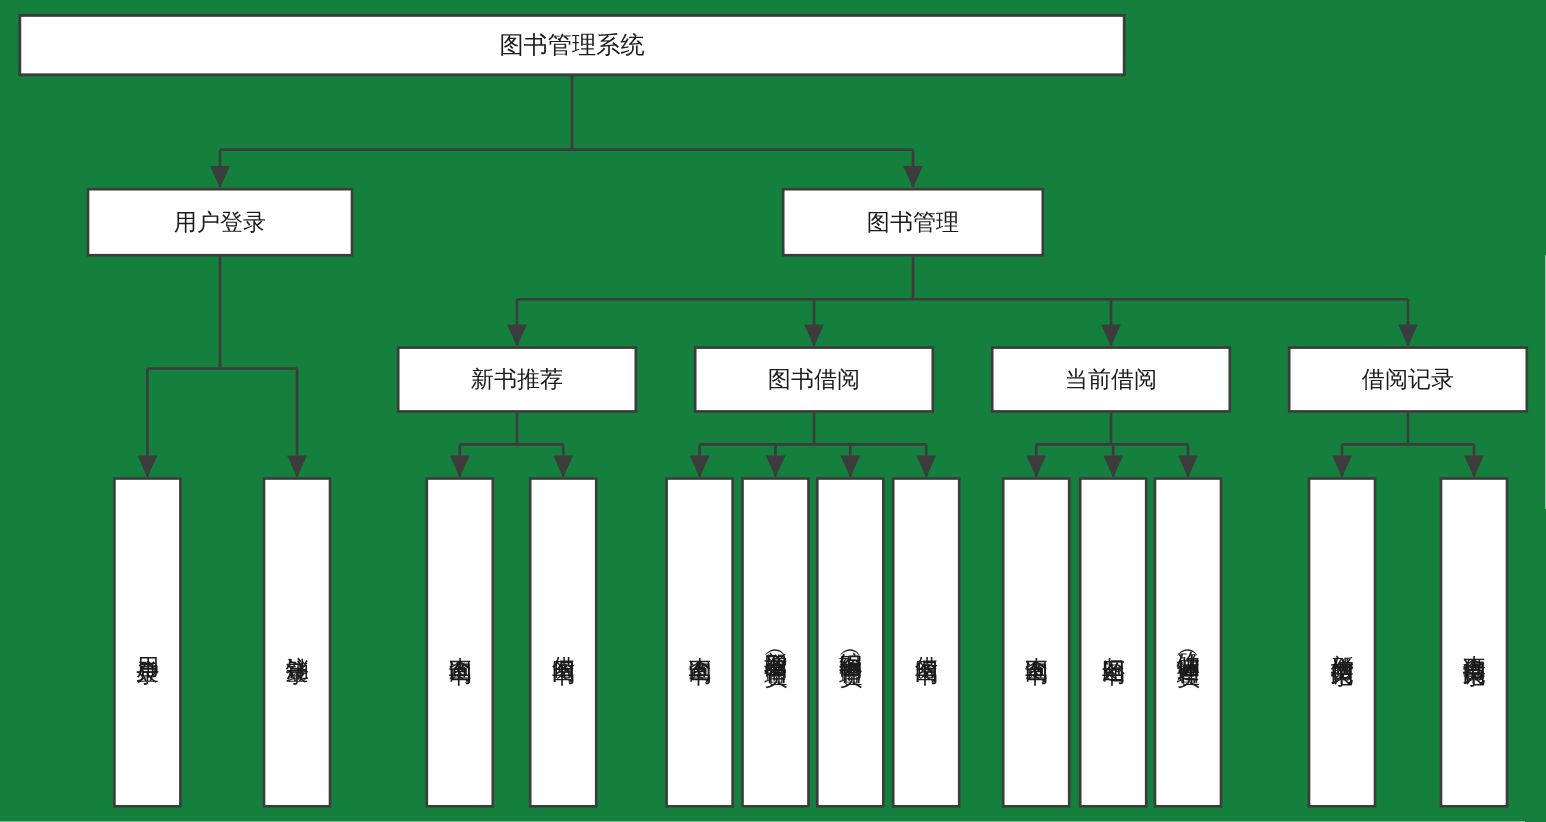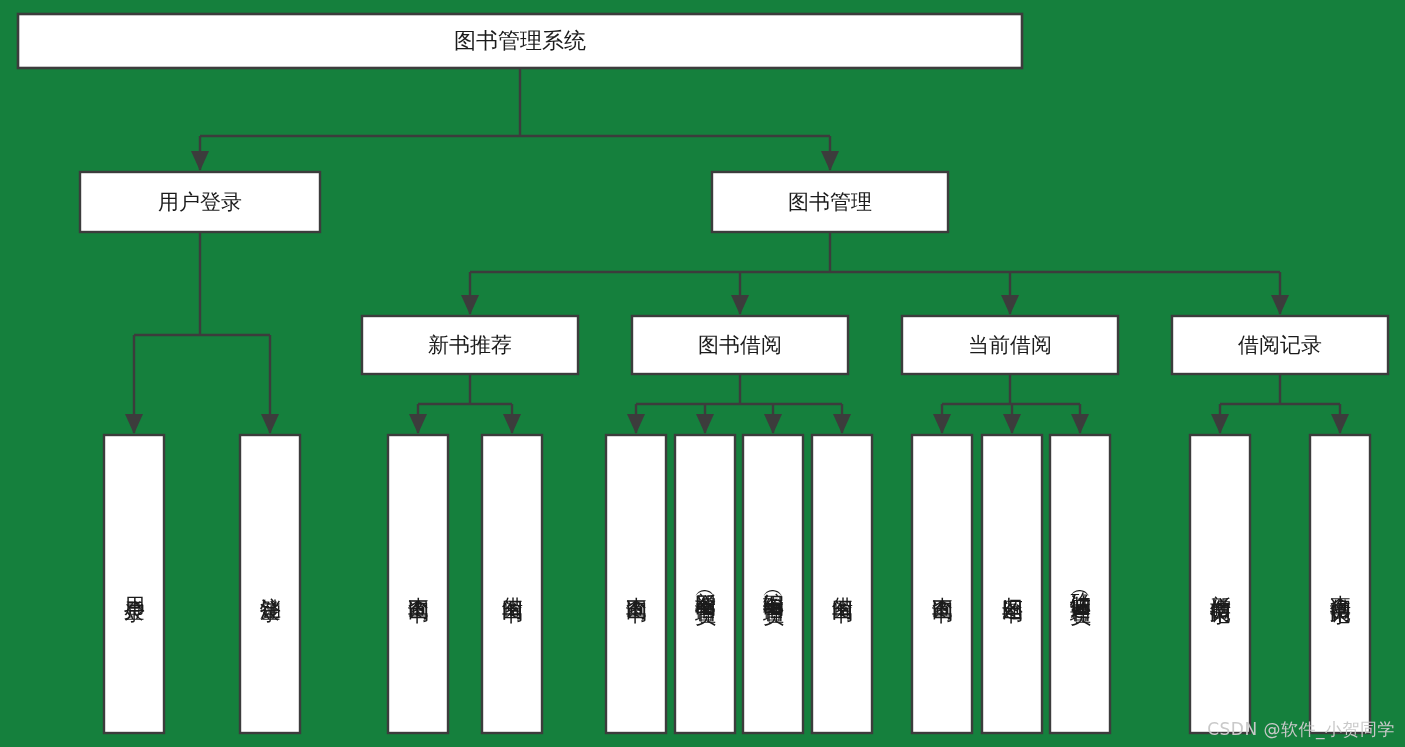--- a/index.html
+++ b/index.html
@@ -211,14 +211,13 @@
         <span class="leaf-label">确认归还（管理员）</span>
       </div>
       <div class="leaf-label-wrap" style="left: 1190px; top: 435px; width: 60px; height: 298px;">
         <span class="leaf-label">新增借阅记录</span>
       </div>
       <div class="leaf-label-wrap" style="left: 1310px; top: 435px; width: 60px; height: 298px;">
         <span class="leaf-label">查询借阅记录</span>
       </div>
     </div>
 
-  <div class="watermark">CSDN @软件_小贺同学</div>
 </div>
 
 </body></html>

